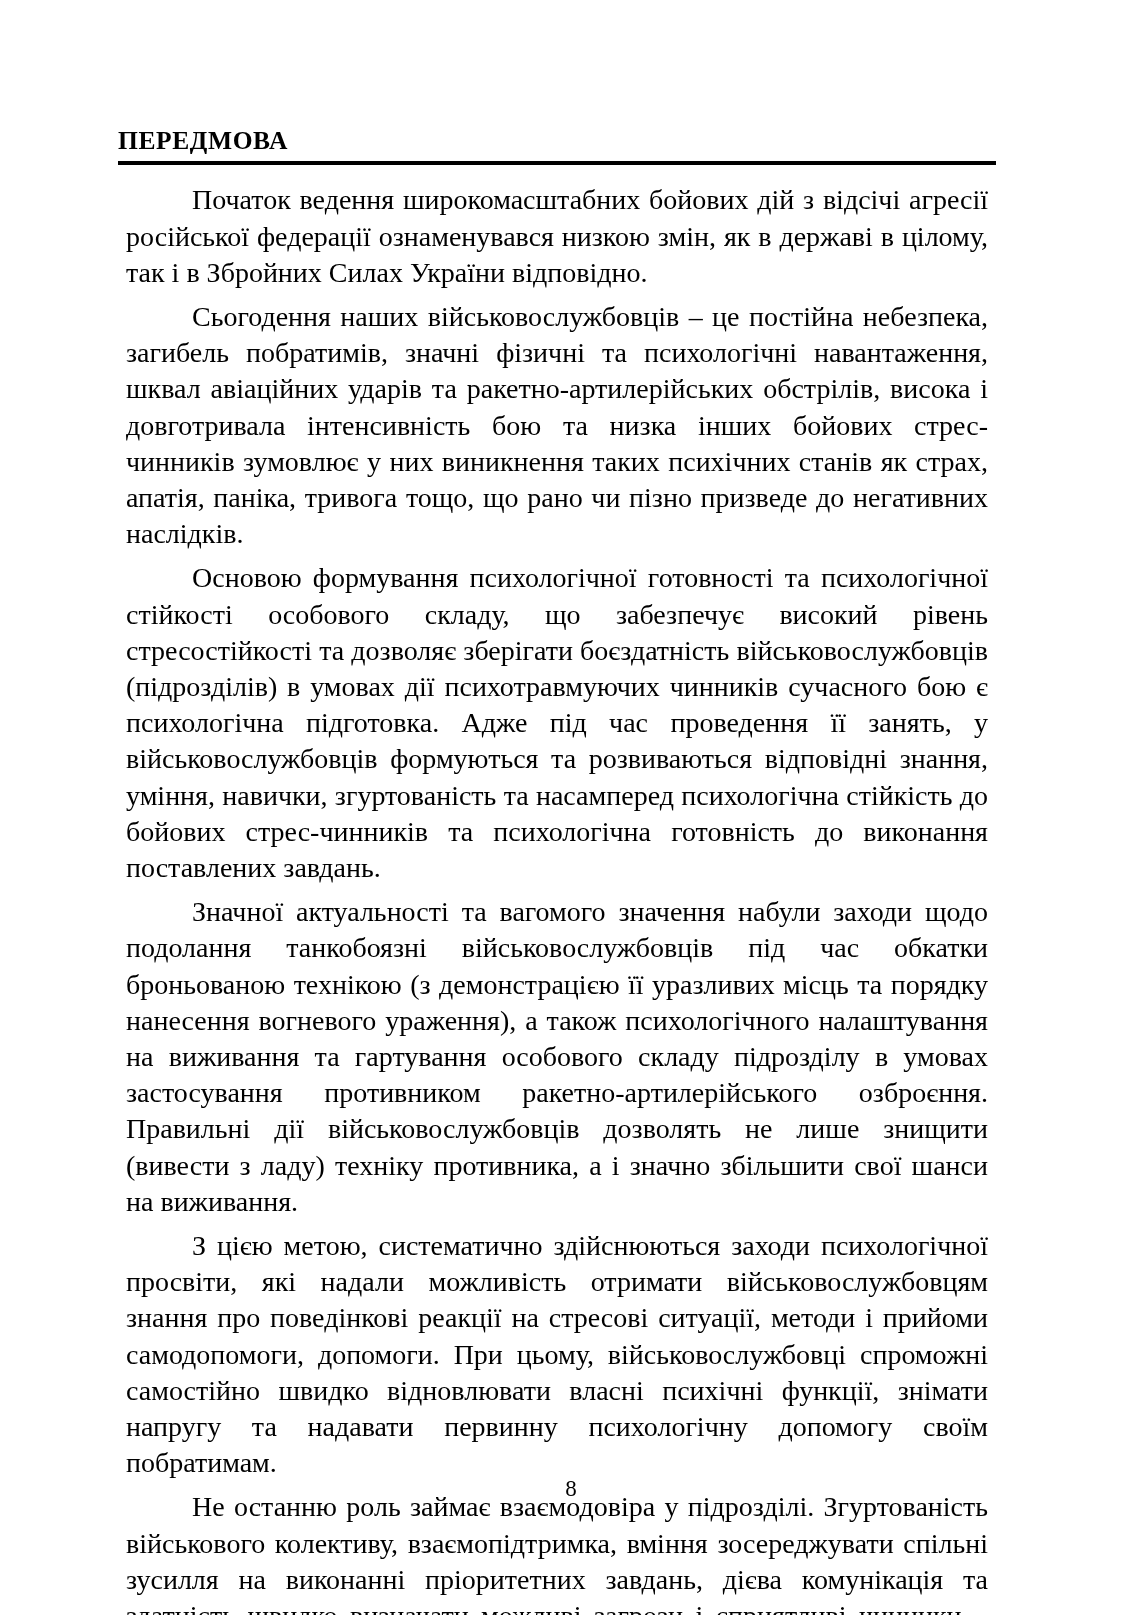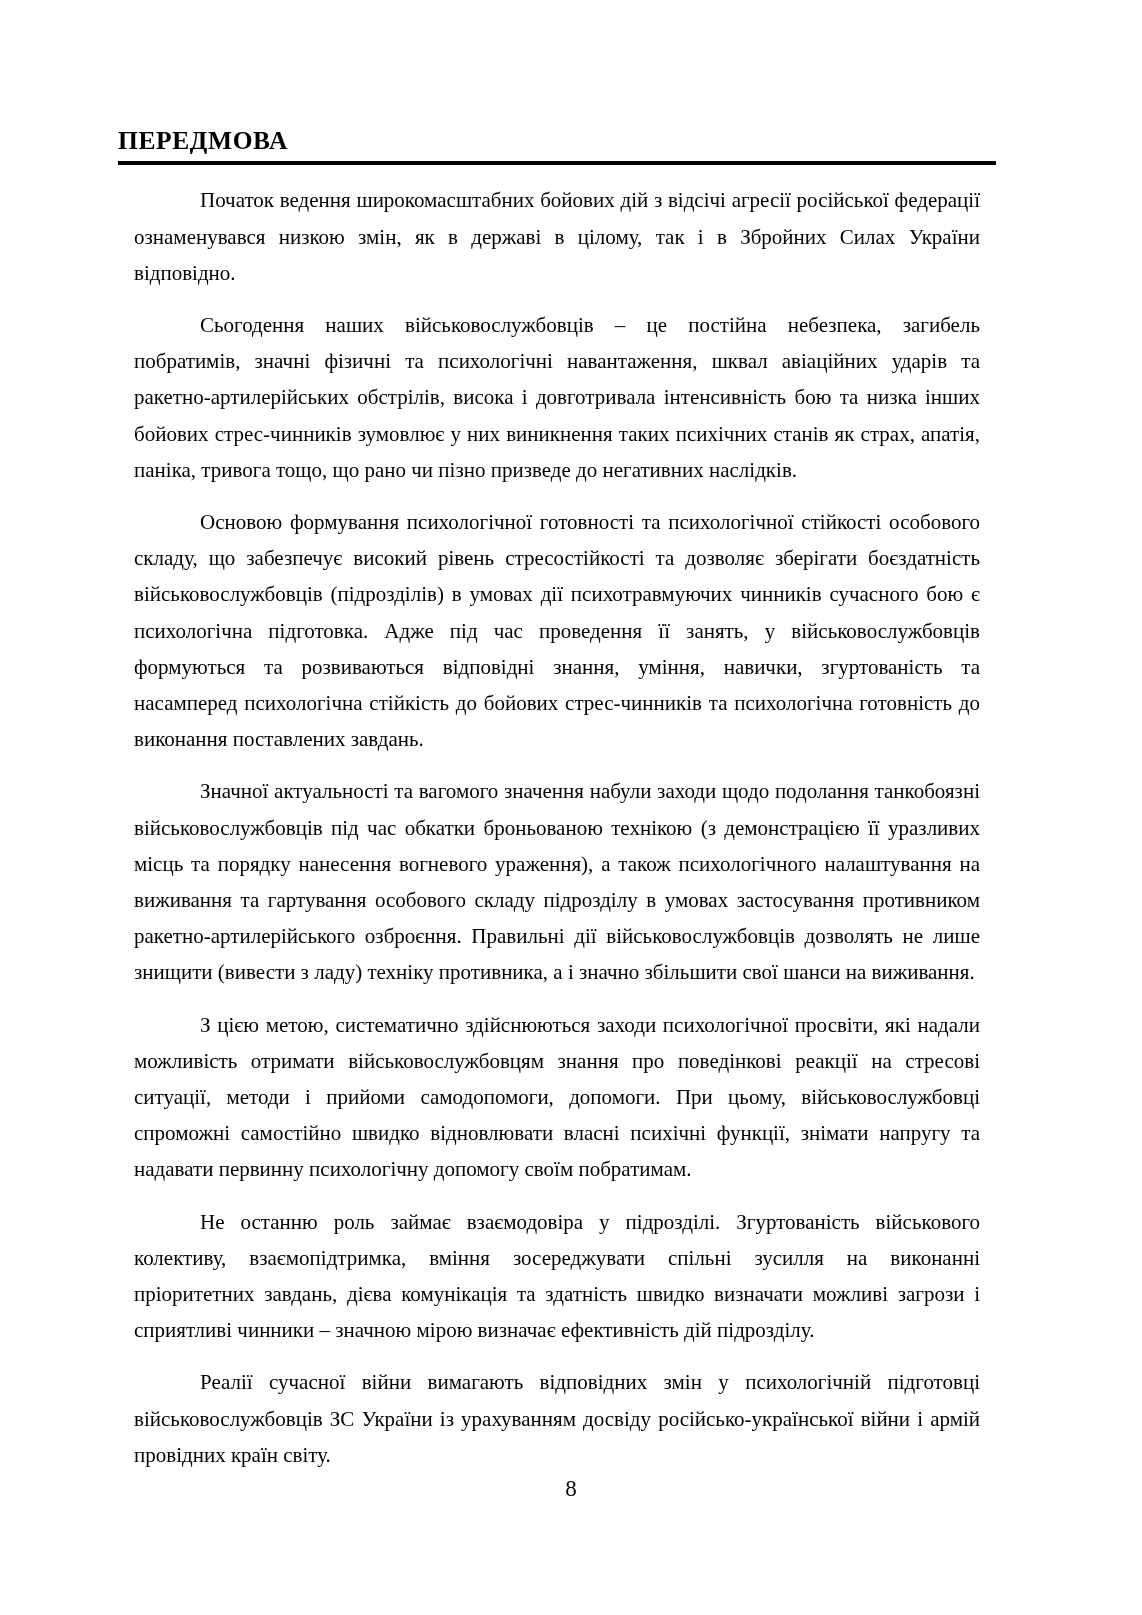--- a/index.html
+++ b/index.html
@@ -42,25 +42,25 @@
     width: 100%;
     height: 4px;
     background: #000000;
     margin-top: 6px;
     margin-bottom: 0;
   }
   .body-text {
     margin-top: 17px;
   }
   .para {
-    margin: 16px;
+    margin: 8px;
     text-align: justify;
     text-justify: inter-word;
     text-indent: 66px;
-    font-size: 21px;
+    font-size: 28px;
     line-height: 36.2px;
     hyphens: none;
     word-spacing: 0px;
   }
   .para:last-child {
     margin-bottom: 0;
   }
   .page-number {
     position: absolute;
     left: 0;

